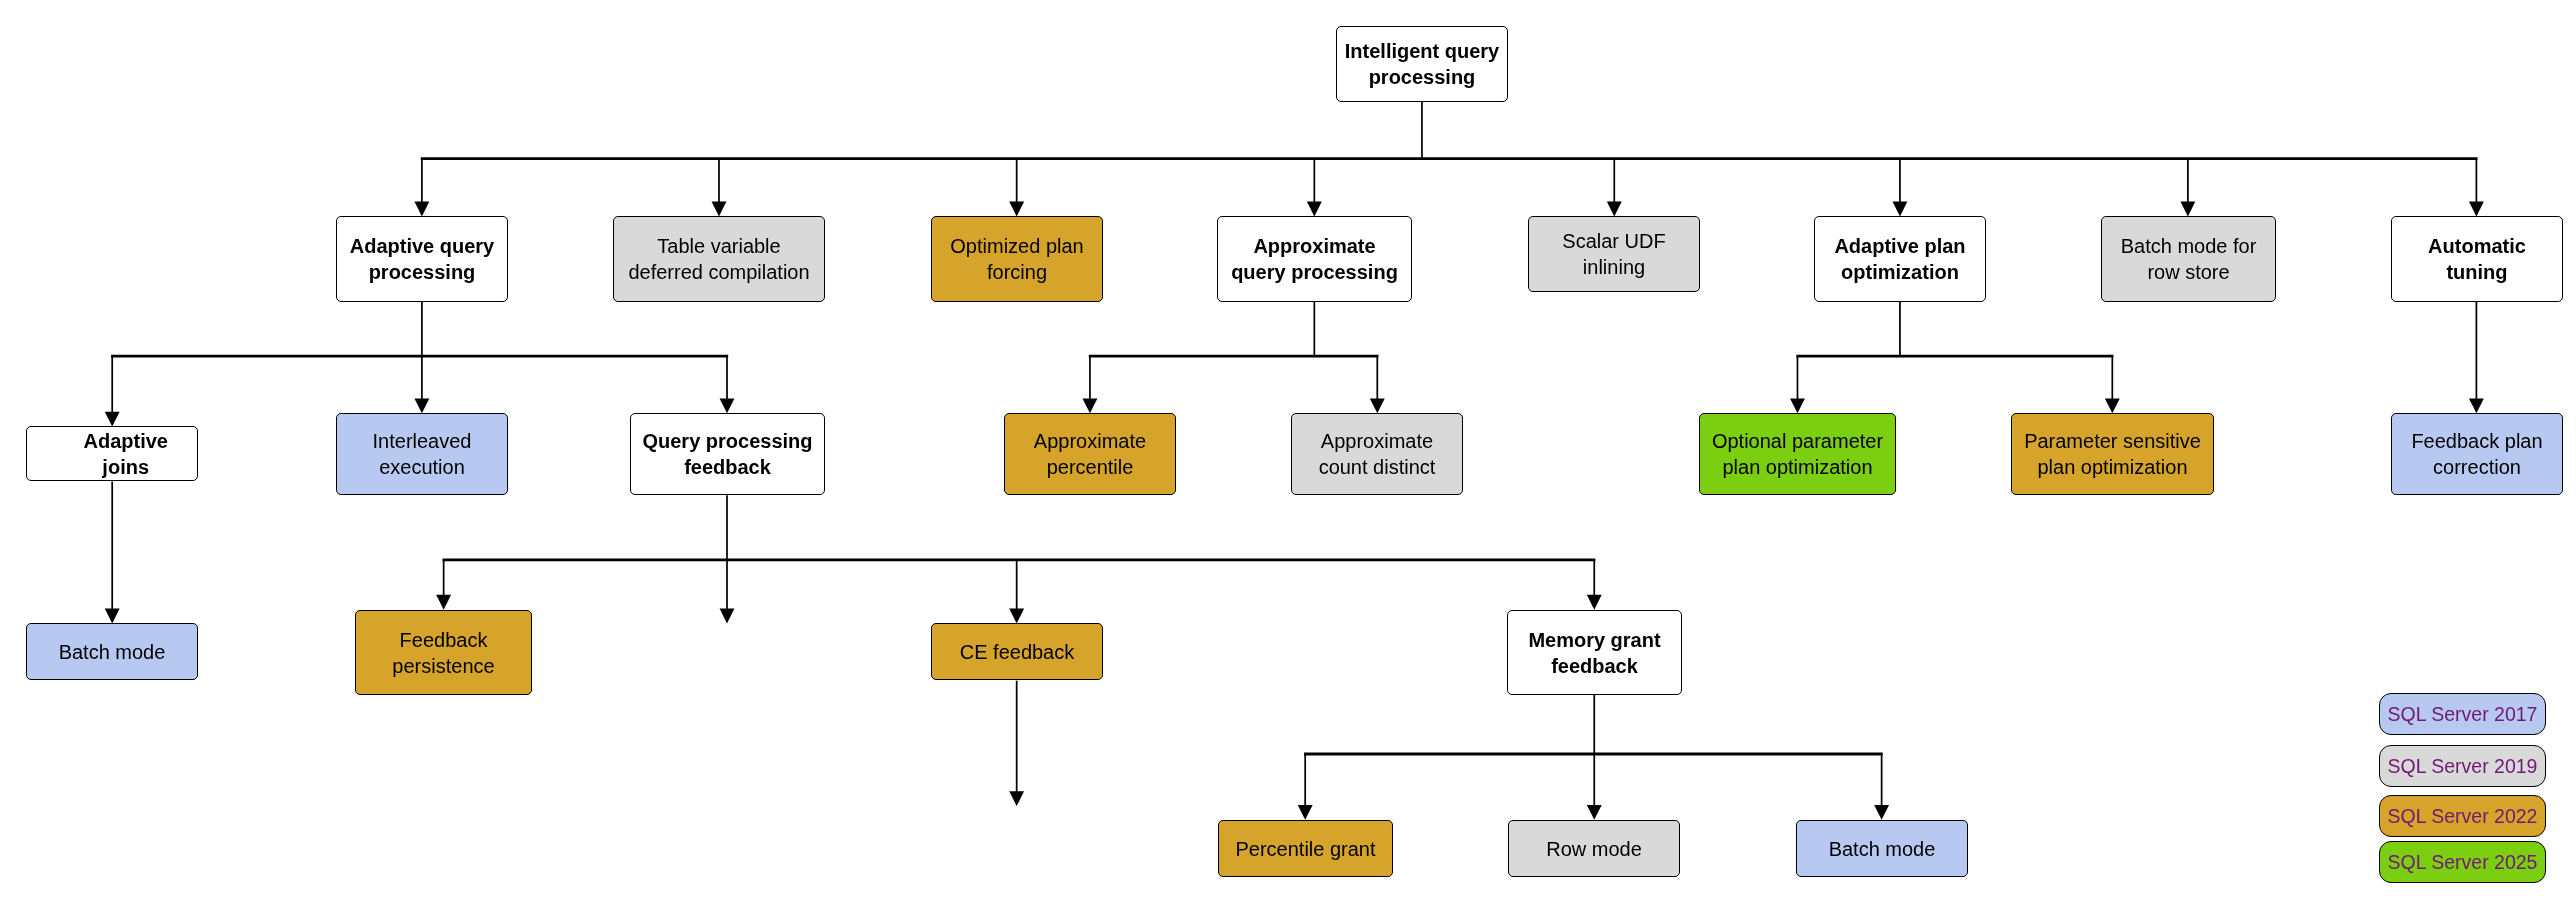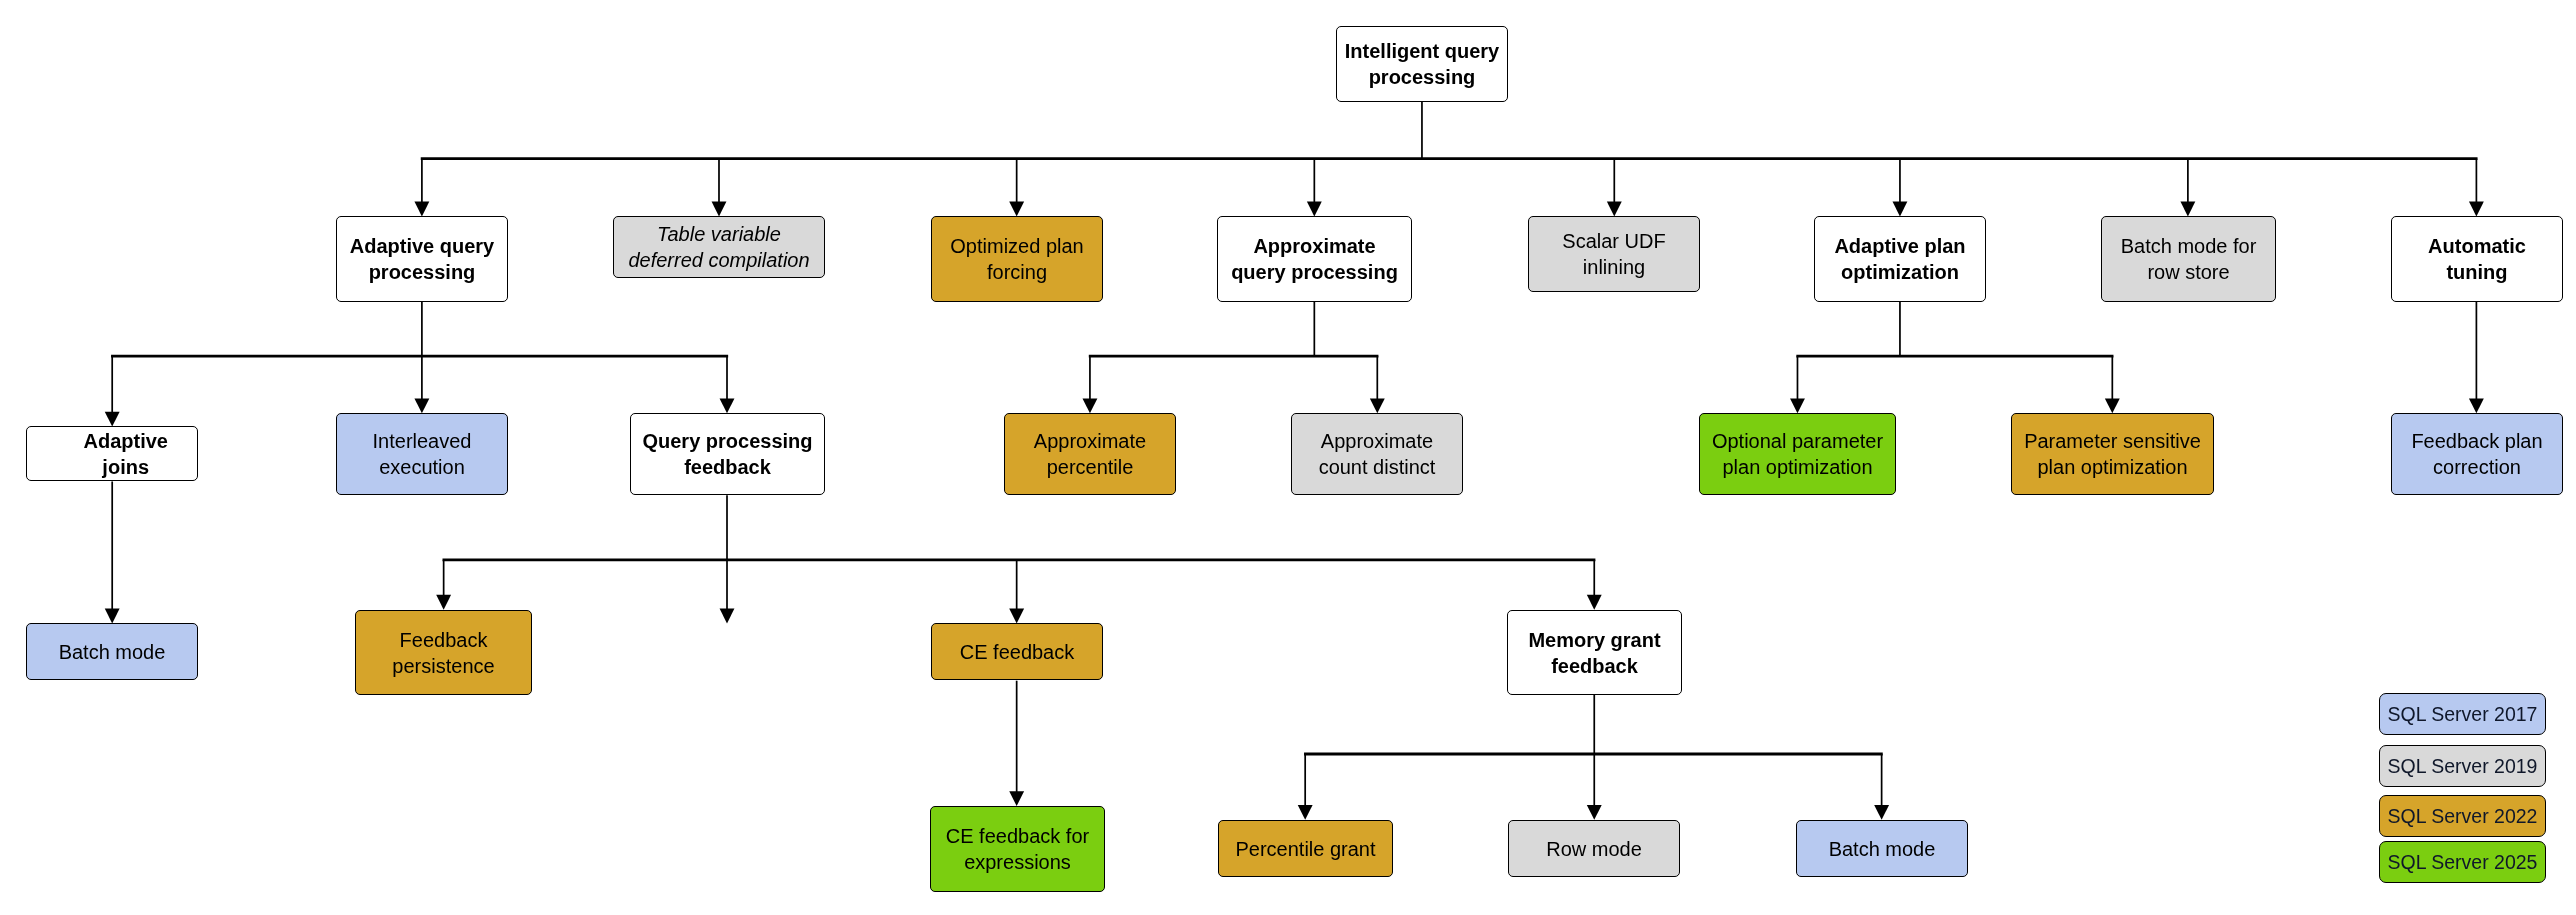--- a/index.html
+++ b/index.html
@@ -21,23 +21,23 @@
     font-size:20px;line-height:26px;color:#000;
     background:#ffffff;padding:0 4.6px;
   }
   .bold{font-weight:bold;}
   .v2017{background:#b7c9f0;}
   .v2019{background:#d9d9d9;}
   .v2022{background:#d6a42a;}
   .v2025{background:#7bce10;}
   .legend-item{
     position:absolute;box-sizing:border-box;
-    border:1.7px solid #000;border-radius:7px;
+    border:1.7px solid #000;border-radius:12px;
     display:flex;align-items:center;justify-content:center;
-    font-size:19.5px;color:#0f172a;
+    font-size:19.5px;color:#701a75;
   }
 </style>
 </head>
 <body>
 
 <div class="stage">
 
   <svg class="connectors" viewBox="0 0 4500 1600" xmlns="http://www.w3.org/2000/svg">
 
     <line x1="2484" y1="177" x2="2484" y2="277" stroke-width="3"></line>
@@ -111,21 +111,21 @@
       <polygon points="2772,1406 2798,1406 2785,1432"></polygon>
     <line x1="3287" y1="1317" x2="3287" y2="1408" stroke-width="3"></line>
       <polygon points="3274,1406 3300,1406 3287,1432"></polygon>
   </svg>
 
   <div class="node bold" style="left:1336px;top:26px;width:172px;height:76px;">Intelligent query
 processing</div>
 
   <div class="node bold" style="left:336px;top:216px;width:172px;height:86px;">Adaptive query
 processing</div>
-  <div class="node v2019" style="left:613px;top:216px;width:212px;height:62px;font-style:italic;">Table variable
+  <div class="node v2019" style="left:613px;top:216px;width:212px;height:86px;">Table variable
 deferred compilation</div>
   <div class="node v2022" style="left:931px;top:216px;width:172px;height:86px;">Optimized plan
 forcing</div>
   <div class="node bold" style="left:1217px;top:216px;width:195px;height:86px;">Approximate
 query processing</div>
   <div class="node v2019" style="left:1528px;top:216px;width:172px;height:76px;">Scalar UDF
 inlining</div>
   <div class="node bold" style="left:1814px;top:216px;width:172px;height:86px;">Adaptive plan
 optimization</div>
   <div class="node v2019" style="left:2101px;top:216px;width:175px;height:86px;">Batch mode for
@@ -149,22 +149,20 @@
   <div class="node v2017" style="left:2391px;top:413px;width:172px;height:82px;">Feedback plan
 correction</div>
 
   <div class="node v2017" style="left:26px;top:623px;width:172px;height:57px;">Batch mode</div>
   <div class="node v2022" style="left:355px;top:610px;width:177px;height:85px;">Feedback
 persistence</div>
   <div class="node v2022" style="left:931px;top:623px;width:172px;height:57px;">CE feedback</div>
   <div class="node bold" style="left:1507px;top:610px;width:175px;height:85px;">Memory grant
 feedback</div>
 
-  <div class="node v2025" style="left:930px;top:806px;width:175px;height:86px;">CE feedback for
-expressions</div>
   <div class="node v2022" style="left:1218px;top:820px;width:175px;height:57px;">Percentile grant</div>
   <div class="node v2019" style="left:1508px;top:820px;width:172px;height:57px;">Row mode</div>
   <div class="node v2017" style="left:1796px;top:820px;width:172px;height:57px;">Batch mode</div>
 
   <div>
     <div class="legend-item v2017" style="left:2379px;top:693px;width:167px;height:42px;">SQL Server 2017</div>
     <div class="legend-item v2019" style="left:2379px;top:745px;width:167px;height:42px;">SQL Server 2019</div>
     <div class="legend-item v2022" style="left:2379px;top:795px;width:167px;height:42px;">SQL Server 2022</div>
     <div class="legend-item v2025" style="left:2379px;top:841px;width:167px;height:42px;">SQL Server 2025</div>
   </div>

